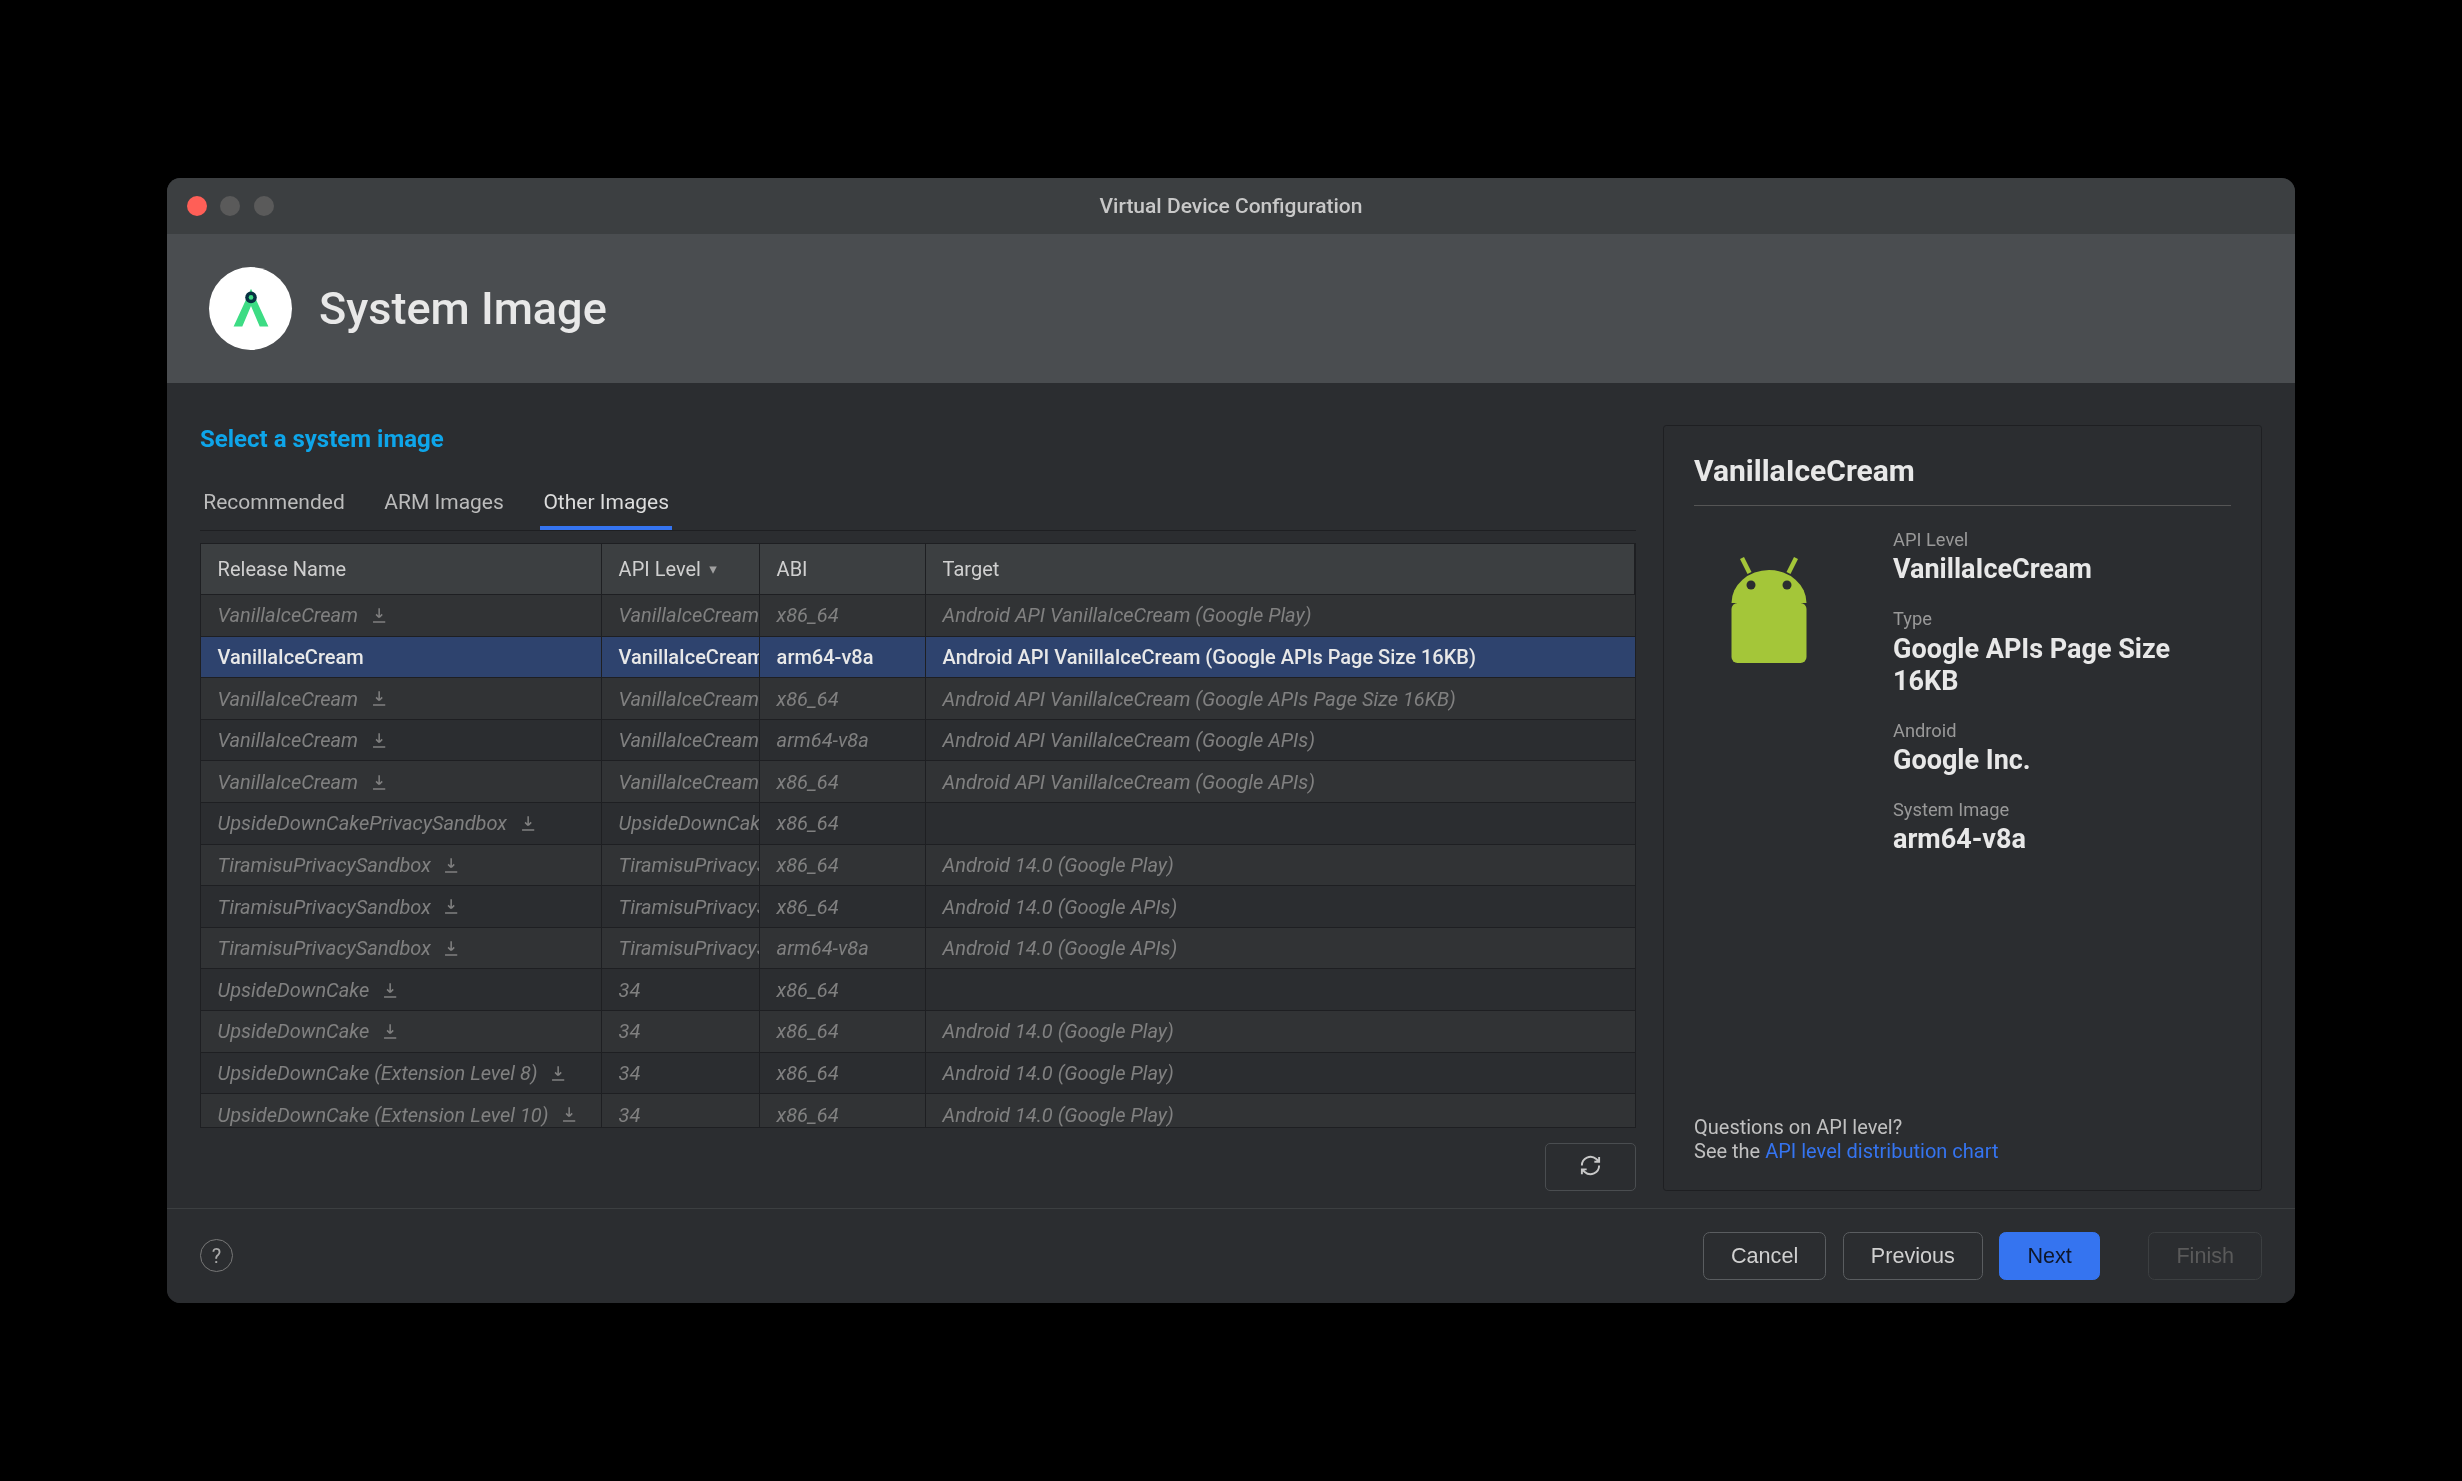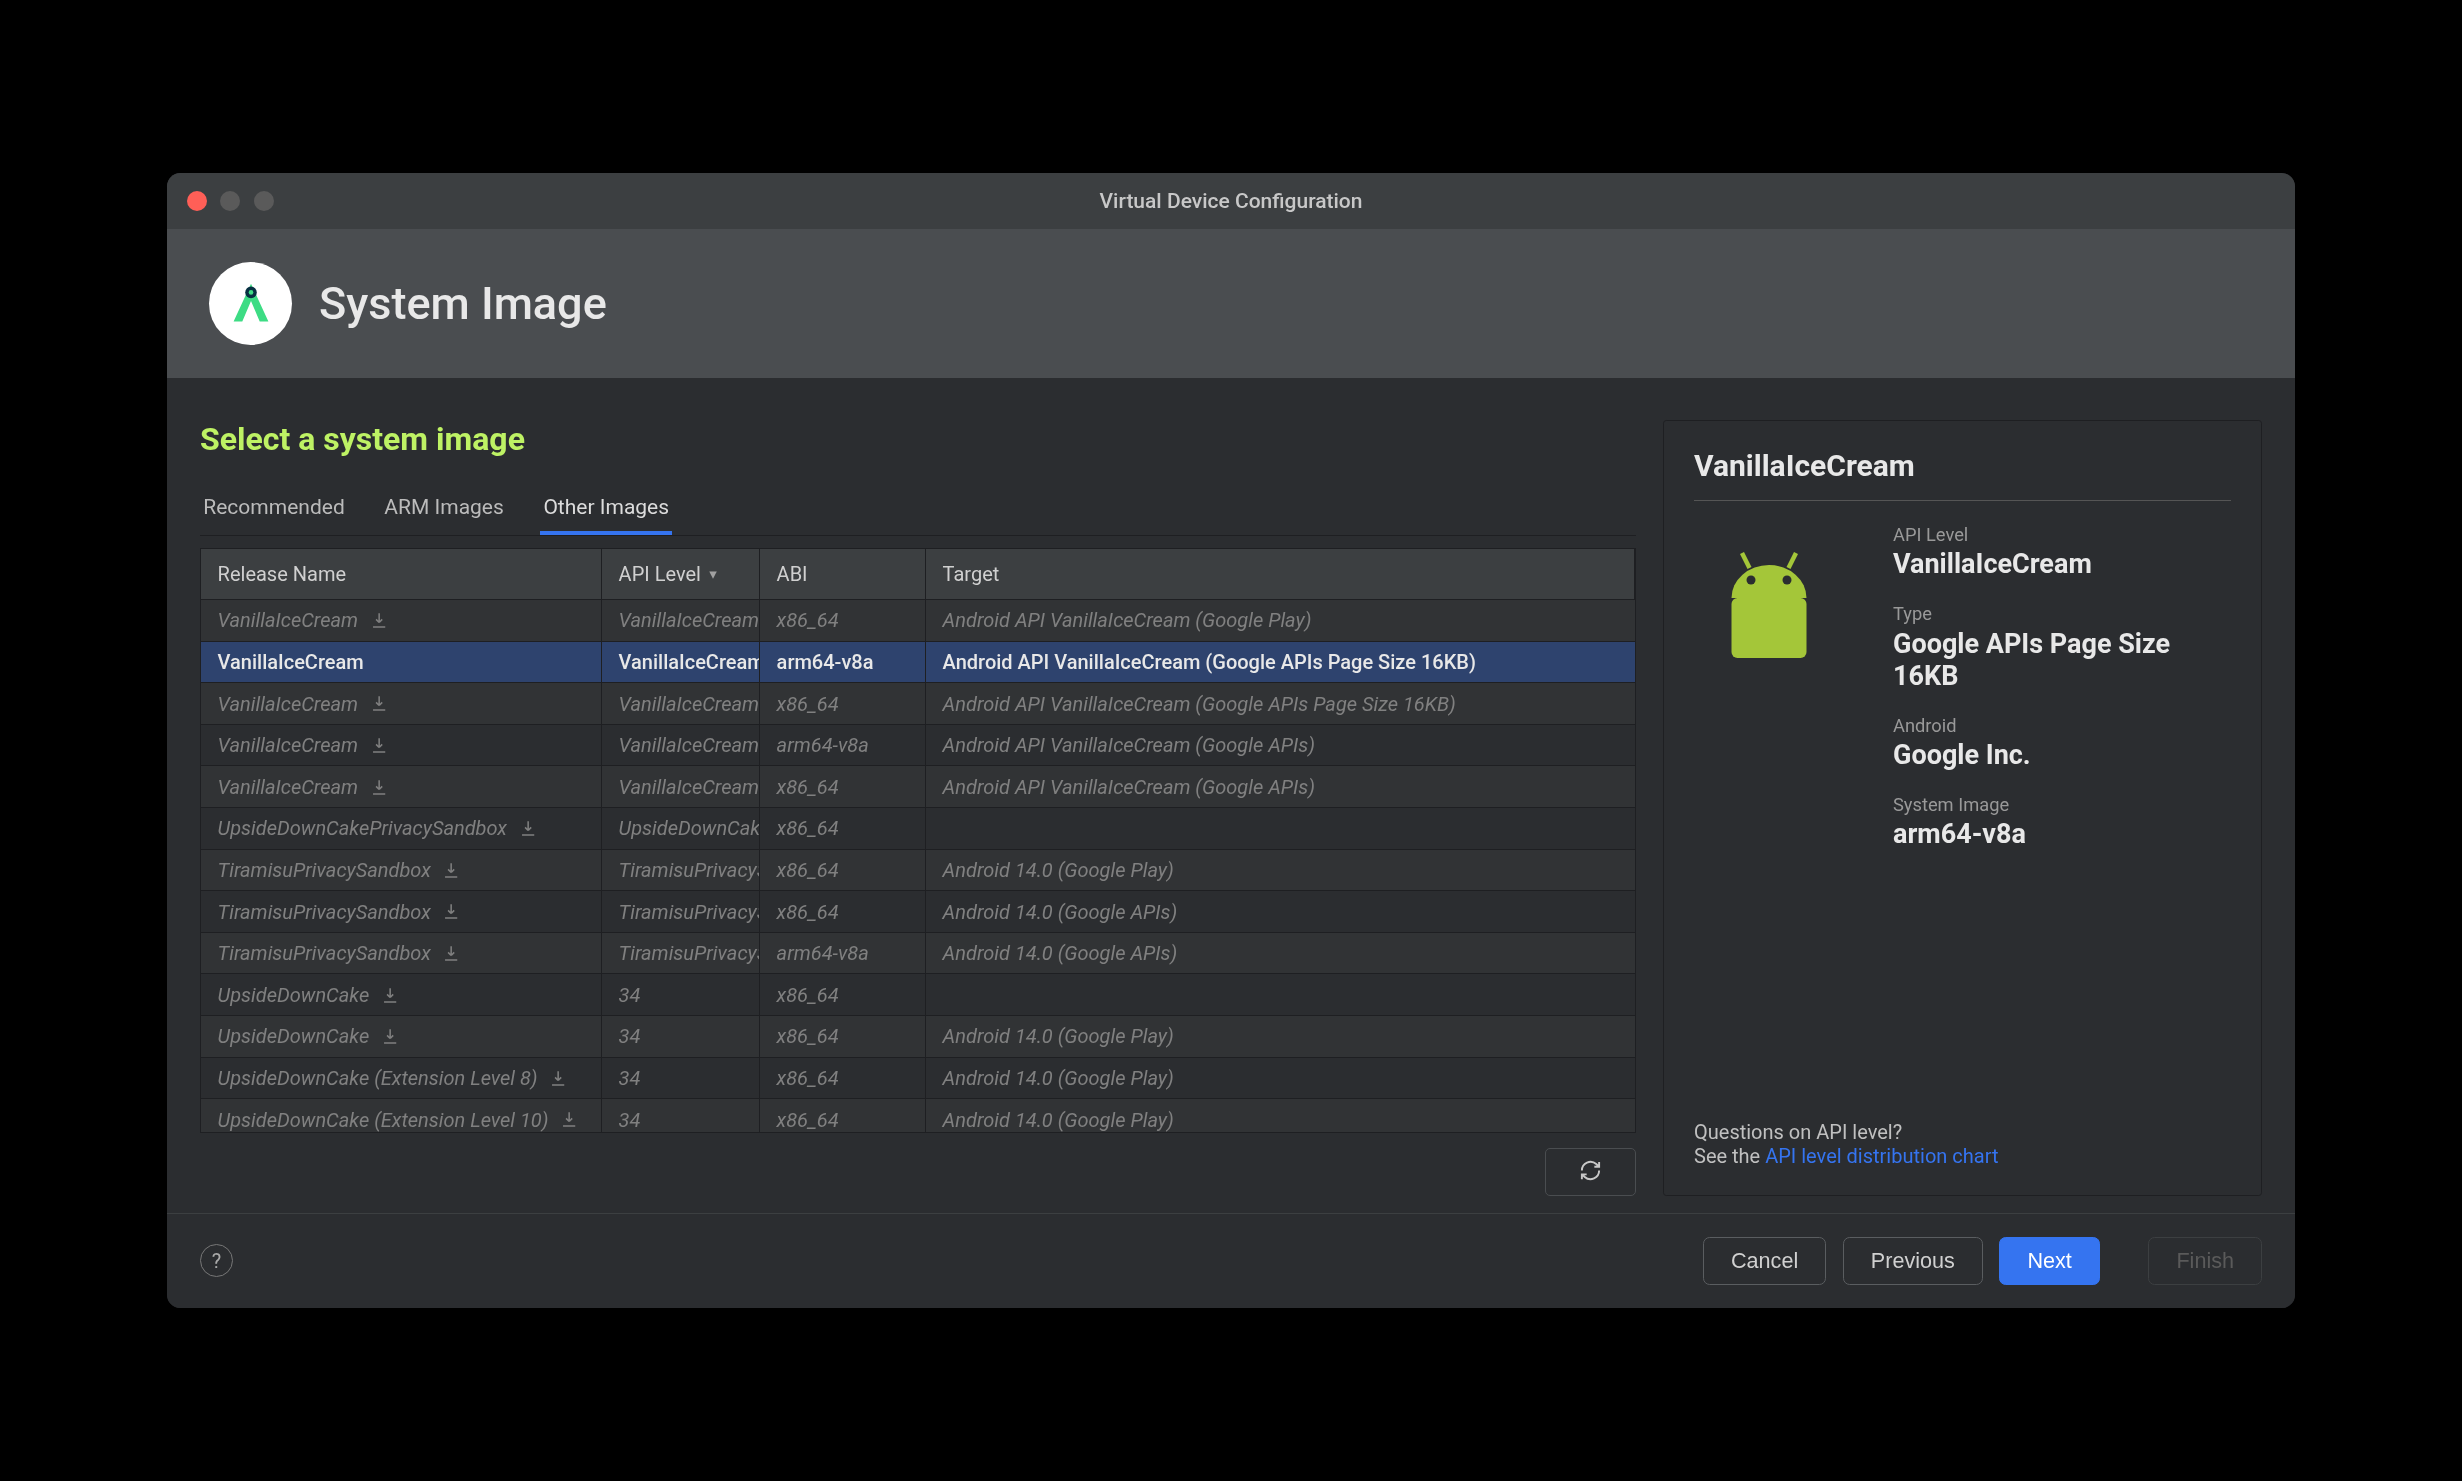--- a/index.html
+++ b/index.html
@@ -48,21 +48,21 @@
   display: flex; align-items: center; justify-content: center;
 }
 .header-icon svg { width: 58px; height: 58px; }
 .header-title { color: #e8e8e8; font-size: 45px; font-weight: 500; }
 .content {
   background: #2b2d30;
   padding: 42px 33px 16.6px 33px;
   display: flex; gap: 27px;
 }
 .left-panel { flex: 1; display: flex; flex-direction: column; }
-.subtitle { color: #bef264; font-size: 32px; font-weight: 700; margin-bottom: 25px; }
+.subtitle { color: #0ea5e9; font-size: 24px; font-weight: 700; margin-bottom: 25px; }
 .tabs { display: flex; gap: 33px; border-bottom: 1.7px solid #1e1f22; margin-bottom: 12px; }
 .tab {
   color: #bbb; font-size: 21px; padding: 11.6px 3.3px;
   cursor: pointer; border-bottom: 4.2px solid transparent;
 }
 .tab.active { color: #dcdcdc; border-bottom-color: #3574f0; }
 .table-wrap { background: #2b2d30; border: 0.8px solid #1e1f22; position: relative; }
 .thead {
   display: flex; background: #3c3f41; border-bottom: 0.8px solid #1e1f22;
 }
@@ -118,21 +118,21 @@
 .help-btn {
   width: 33px; height: 33px; border: 1.7px solid #777; border-radius: 50%;
   color: #aaa; display: flex; align-items: center; justify-content: center;
   font-size: 20px; cursor: pointer;
 }
 .footer-buttons { margin-left: auto; display: flex; gap: 16.6px; }
 .btn {
   padding: 10px 27px; border-radius: 6.7px; font-size: 21.6px;
   border: 0.8px solid #5a5d60; background: transparent; color: #d0d0d0; cursor: pointer;
 }
-.btn.primary { background: #3574f0; border-color: #3574f0; color: #ffffff; }
+.btn.primary { background: #3574f0; border-color: #3574f0; color: #0f172a; }
 .btn:disabled { color: #5a5a5a; cursor: default; border-color: #3c3f41; margin-left: 32px; }
 </style>
 </head>
 <body>
 
 <div class="window">
   <div class="titlebar">
     <div class="traffic-lights">
       <div class="tl red"></div>
       <div class="tl yellow"></div>

